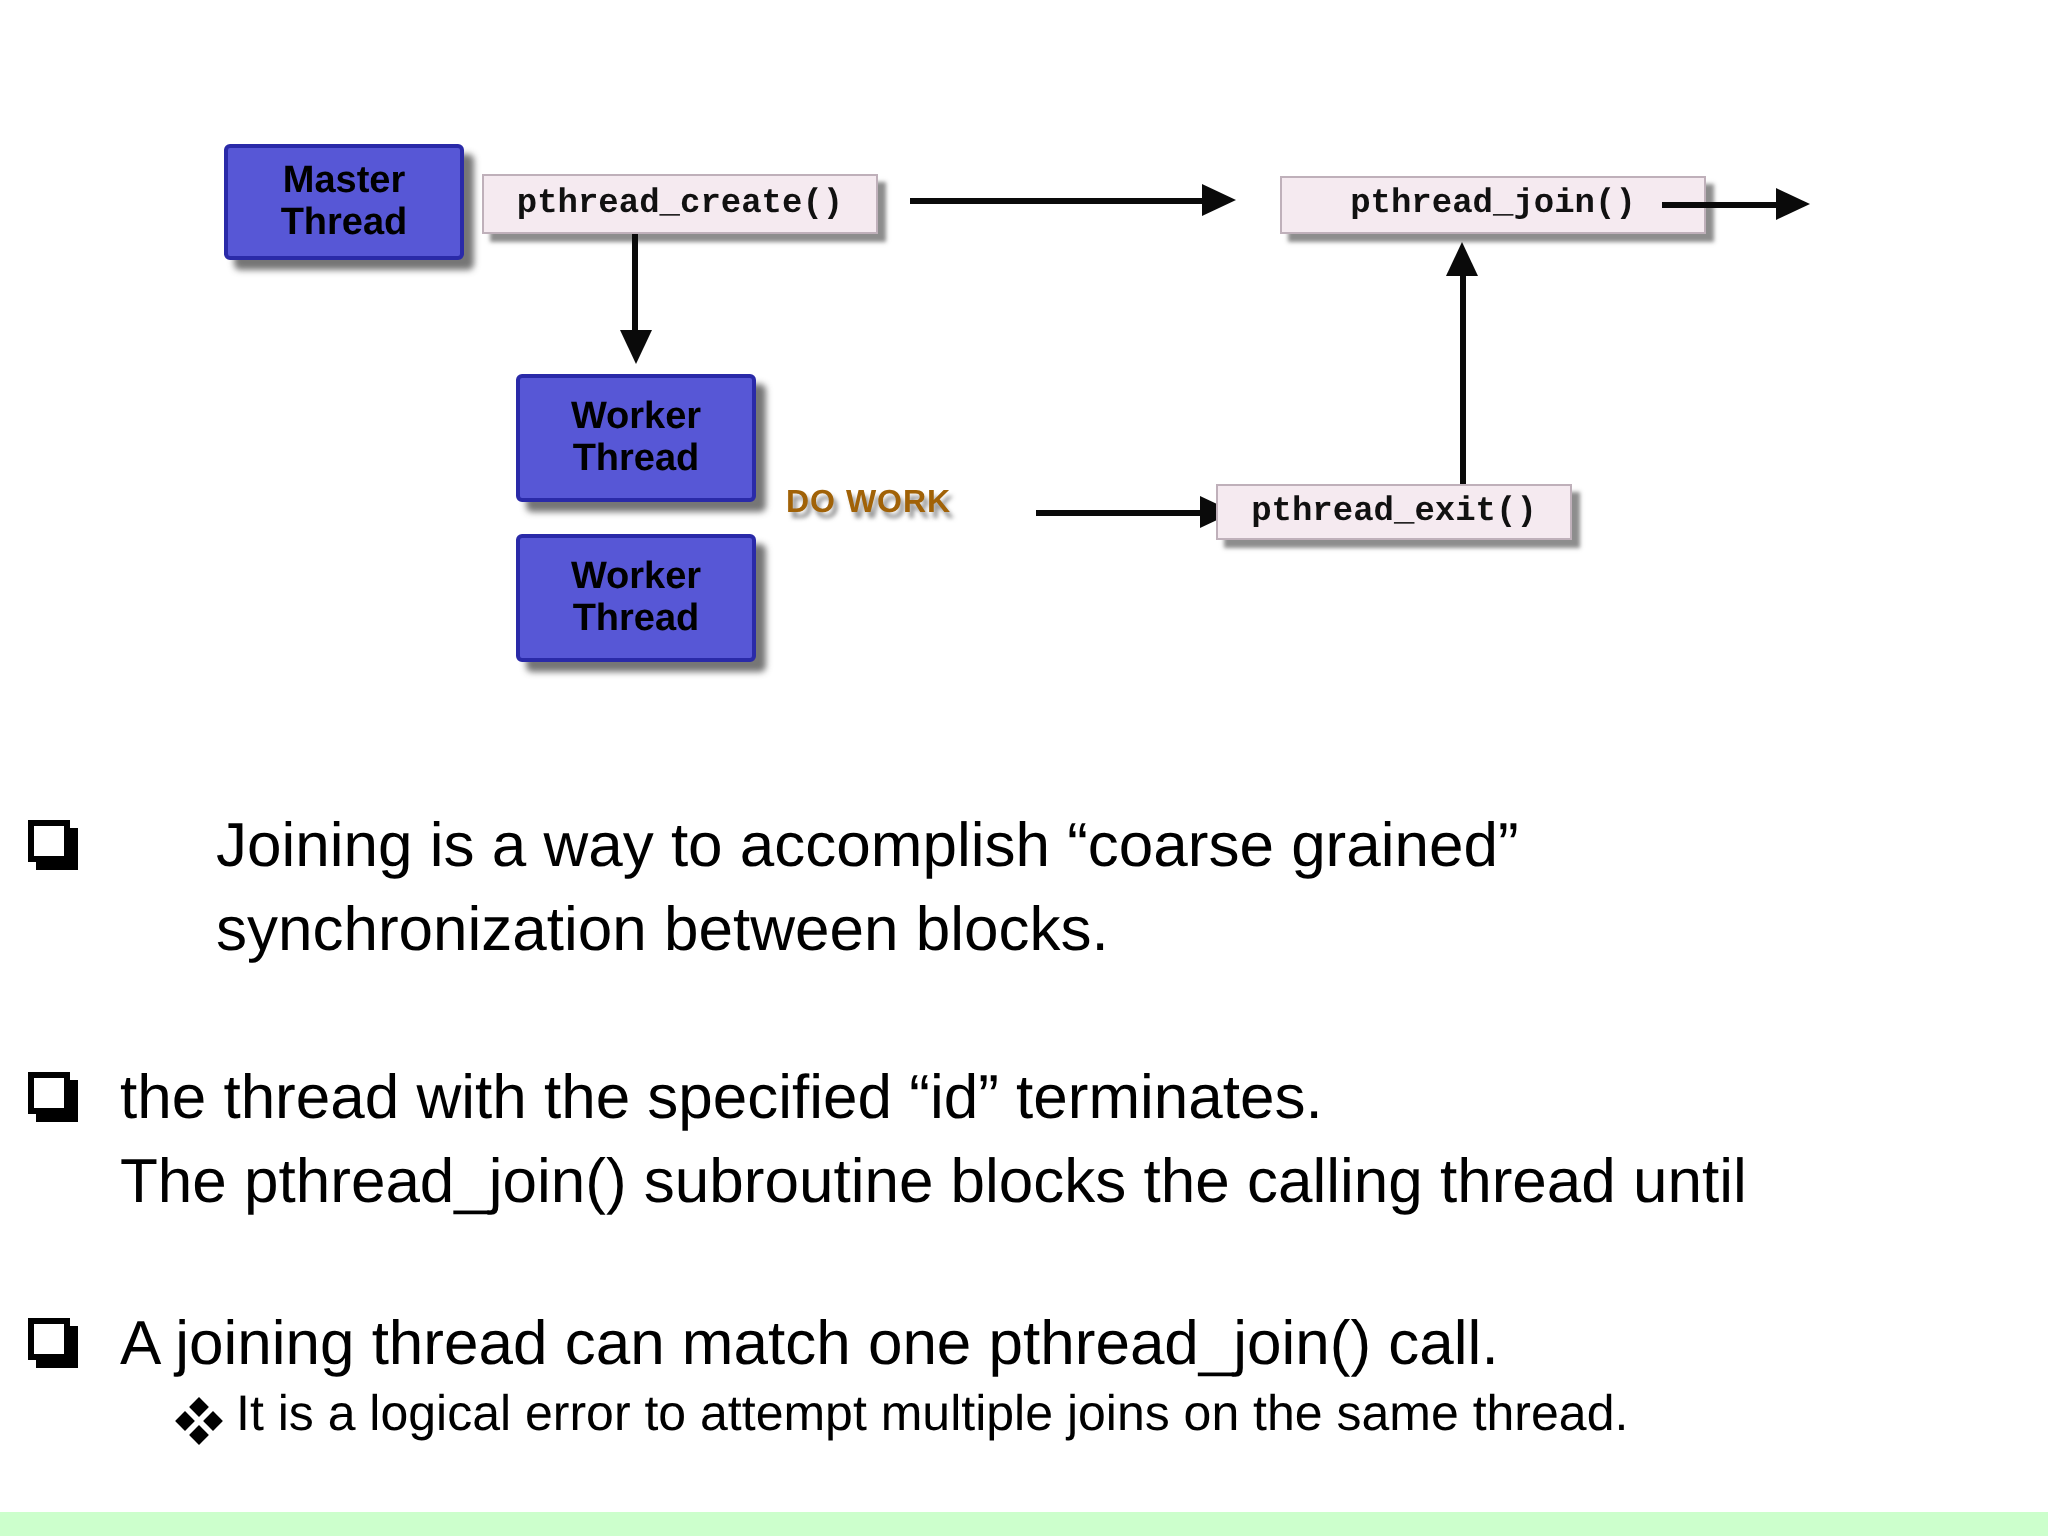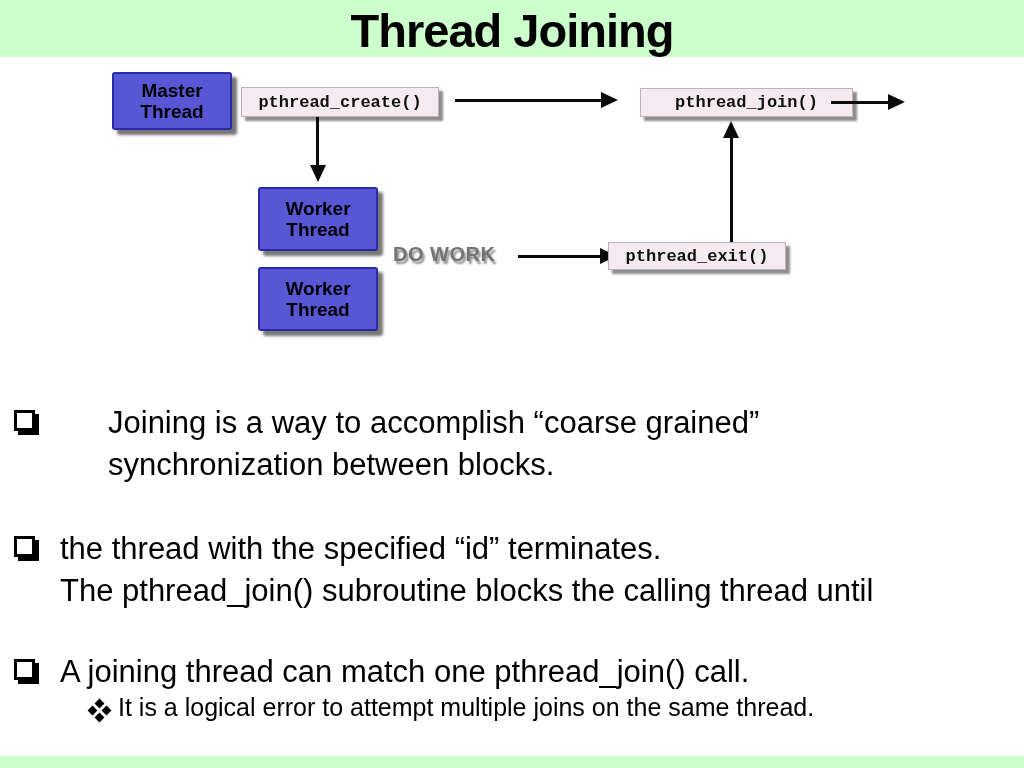--- a/index.html
+++ b/index.html
@@ -35,22 +35,22 @@
     position:absolute;background:#f5eaf0;border:1px solid #bfb0ba;
     box-shadow:4px 4px 2px rgba(80,80,80,0.65);
     display:flex;align-items:center;justify-content:center;
     font-family:"Liberation Mono","DejaVu Sans Mono",monospace;
     font-weight:bold;font-size:17px;color:#111;box-sizing:border-box;
   }
   .create{left:241px;top:30px;width:198px;height:30px;}
   .join{left:640px;top:31px;width:213px;height:29px;}
   .exit{left:608px;top:185px;width:178px;height:28px;}
   .dowork{
-    position:absolute;left:393px;top:186px;font-size:20px;font-weight:bold;
-    letter-spacing:0.5px;color:#737373;text-shadow:2px 3px 2px rgba(60,60,60,0.55);
+    position:absolute;left:393px;top:186px;font-size:16px;font-weight:bold;
+    letter-spacing:0.5px;color:#a16207;text-shadow:2px 3px 2px rgba(60,60,60,0.55);
   }
   .aline{position:absolute;background:#0a0a0a;}
   .hline{height:3px;}
   .vline{width:3px;}
   .head{position:absolute;width:0;height:0;}
   .head-right{border-top:8px solid transparent;border-bottom:8px solid transparent;border-left:17px solid #0a0a0a;}
   .head-down{border-left:8px solid transparent;border-right:8px solid transparent;border-top:17px solid #0a0a0a;}
   .head-up{border-left:8px solid transparent;border-right:8px solid transparent;border-bottom:17px solid #0a0a0a;}
   
   .brow{position:absolute;left:14px;display:flex;align-items:flex-start;}
@@ -69,23 +69,20 @@
   .d-top{left:8px;top:1px;}
   .d-left{left:1px;top:8px;}
   .d-right{left:15px;top:8px;}
   .d-bottom{left:8px;top:15px;}
 </style>
 </head>
 <body>
 
 <div class="slide">
 
-  <div class="title-bar">
-    <h1 class="slide-title">Thread Joining</h1>
-  </div>
 
   <div class="diagram">
 
     <div class="tbox master">Master Thread</div>
 
     <div class="call-label create">pthread_create()</div>
 
     <div class="aline hline" style="left:455px;top:42px;width:148px;"></div>
     <div class="head head-right" style="left:601px;top:35px;"></div>
 

